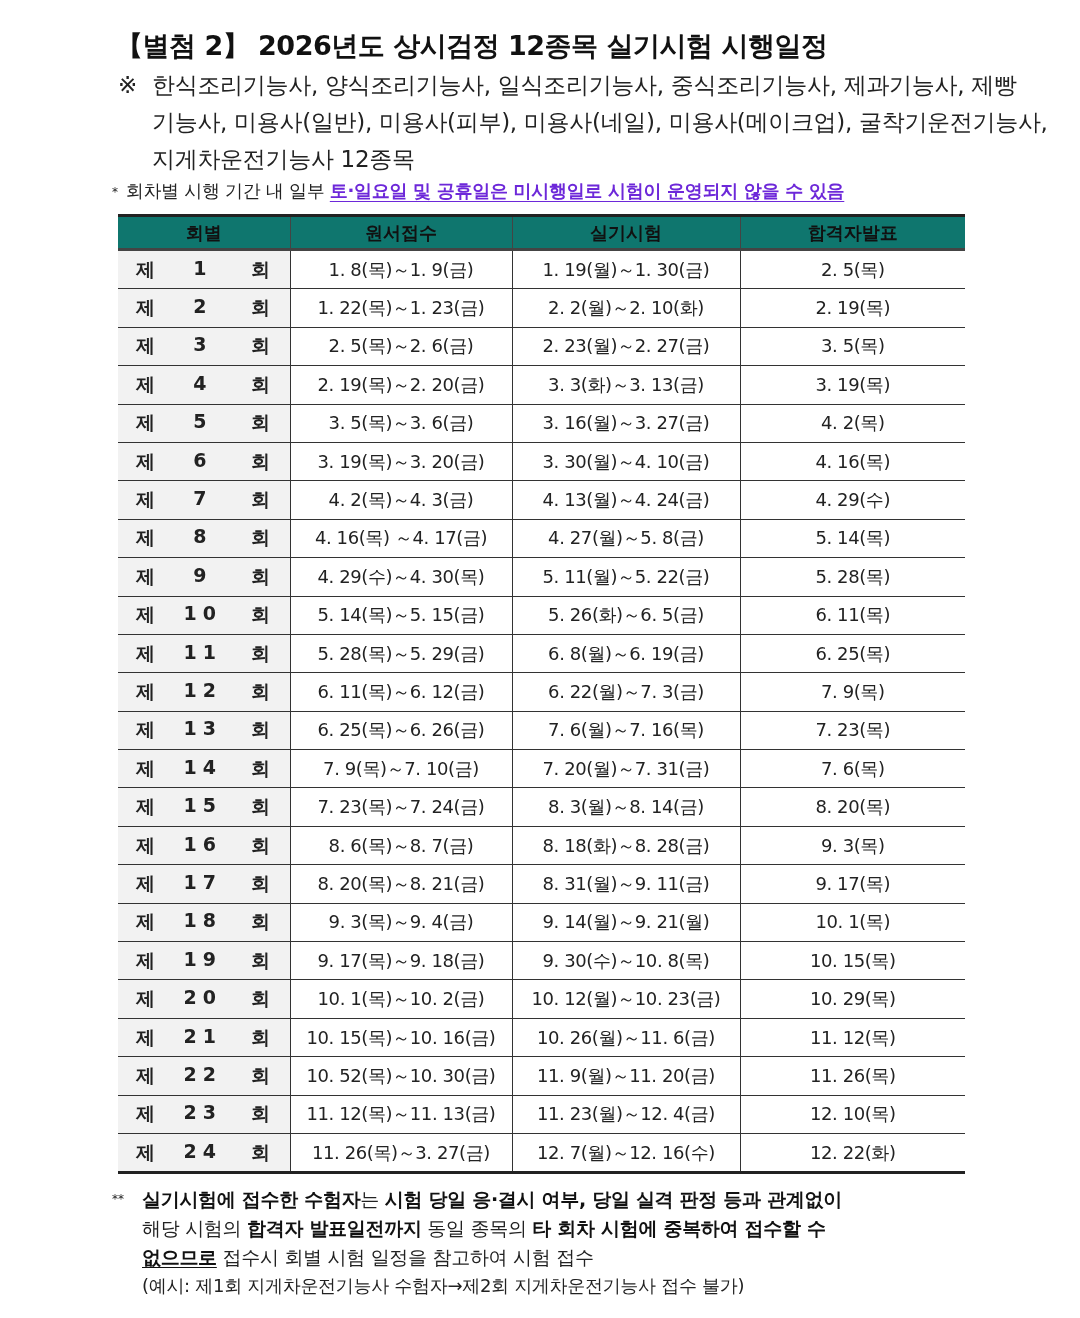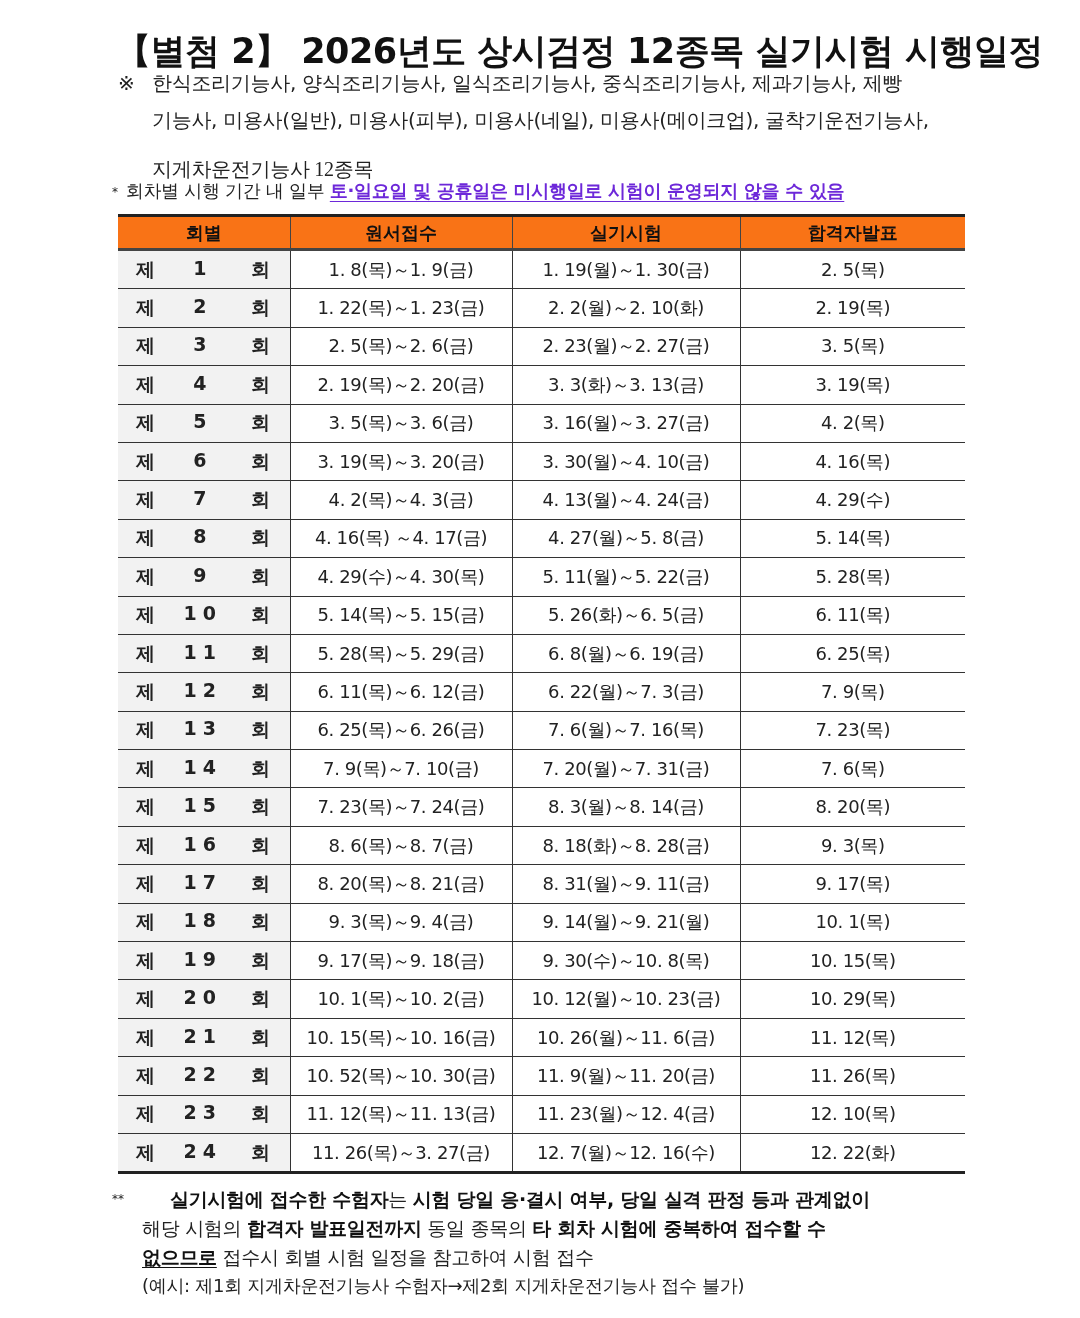--- a/index.html
+++ b/index.html
@@ -1,46 +1,46 @@
 <!DOCTYPE html>
 <html><head>
 <meta charset="utf-8">
 <style>
   html, body { margin: 0; padding: 0; background: #ffffff; }
   body { width: 1080px; height: 1318px; position: relative; font-family: "DejaVu Sans", "Liberation Sans", sans-serif; color: #111; }
-  .title { position: absolute; left: 116px; top: 28px; font-size: 35px; font-weight: bold; letter-spacing: -0.5px; white-space: nowrap; }
-  .note { position: absolute; left: 118px; font-size: 20px; white-space: nowrap; letter-spacing: -0.3px; color: #222; }
+  .title { position: absolute; left: 116px; top: 28px; font-size: 27px; font-weight: bold; letter-spacing: -0.5px; white-space: nowrap; }
+  .note { position: absolute; left: 118px; font-size: 23px; white-space: nowrap; letter-spacing: -0.3px; color: #222; }
   .note .mark { display: inline-block; width: 34px; }
   .note.indent { left: 152px; }
   .star-note { position: absolute; left: 112px; top: 179px; font-size: 18px; white-space: nowrap; color: #222; letter-spacing: -0.3px; }
   .star-note .small { font-size: 12px; vertical-align: middle; margin-right: 8px; }
   .star-note .emph { font-weight: bold; text-decoration: underline; text-underline-offset: 4px; color: #6d28d9; }
   table.sched { position: absolute; left: 118px; top: 214px; width: 847px; border-collapse: collapse; table-layout: fixed; }
-  table.sched th { background: #f97316; height: 31px; font-size: 18px; font-weight: bold; border-top: 3px solid #222; border-bottom: 3px solid #444; border-left: 1px solid #444; border-right: 1px solid #444; padding: 0; }
+  table.sched th { background: #0f766e; height: 31px; font-size: 18px; font-weight: bold; border-top: 3px solid #222; border-bottom: 3px solid #444; border-left: 1px solid #444; border-right: 1px solid #444; padding: 0; }
   table.sched th:first-child { border-left: none; }
   table.sched th:last-child { border-right: none; }
   table.sched td { height: 37.4px; font-size: 18px; text-align: center; border-bottom: 1px solid #333; border-left: 1px solid #333; padding: 0; white-space: nowrap; color: #222; letter-spacing: -0.4px; }
   table.sched td:first-child { border-left: none; background: #f2f2f2; font-weight: bold; }
   table.sched tr:last-child td { border-bottom: 3px solid #222; }
   .round { display: flex; justify-content: space-between; padding: 0 20px 0 18px; font-size: 19px; }
   .round .num { letter-spacing: 6px; }
   .foot { position: absolute; left: 142px; font-size: 19px; white-space: nowrap; color: #222; letter-spacing: -0.3px; }
   .foot b { color: #111; }
   .foot-mark { position: absolute; left: 112px; top: 1192px; font-size: 12px; color: #222; }
 </style>
 </head>
 <body>
 
 <div class="title">【별첨 2】 2026년도 상시검정 12종목 실기시험 시행일정</div>
 
 <div class="note" style="top:70px;">
   <span class="mark">※</span><span>한식조리기능사, 양식조리기능사, 일식조리기능사, 중식조리기능사, 제과기능사, 제빵</span>
 </div>
 <div class="note indent" style="top:107px;">기능사, 미용사(일반), 미용사(피부), 미용사(네일), 미용사(메이크업), 굴착기운전기능사,</div>
-<div class="note indent" style="top:156px;font-family:Liberation Serif, serif;">지게차운전기능사 12종목</div>
+<div class="note indent" style="top:144px;">지게차운전기능사 12종목</div>
 
 <div class="star-note">
   <span class="small">*</span><span>회차별 시행 기간 내 일부 </span><span class="emph">토·일요일 및 공휴일은 미시행일로 시험이 운영되지 않을 수 있음</span>
 </div>
 
 <table class="sched">
   <colgroup>
     <col style="width:172px">
       <col style="width:222px">
       <col style="width:228px">
@@ -340,21 +340,21 @@
           </div>
         </td>
         <td>11. 26(목)～3. 27(금)</td>
         <td>12. 7(월)～12. 16(수)</td>
         <td>12. 22(화)</td>
       </tr>
     </tbody>
 </table>
 
 <span class="foot-mark">**</span>
-<div class="foot" style="top:1187px;margin-left:28px;">
+<div class="foot" style="top:1187px;">
   <b>실기시험에 접수한 수험자</b><span>는 </span><b>시험 당일 응·결시 여부, 당일 실격 판정 등과 관계없이</b>
 </div>
 <div class="foot" style="top:1216px;">
   <span>해당 시험의 </span><b>합격자 발표일전까지</b><span> 동일 종목의 </span><b>타 회차 시험에 중복하여 접수할 수</b>
 </div>
 <div class="foot" style="top:1245px;">
   <b style="text-decoration:underline; text-underline-offset:3px;">없으므로</b><span> 접수시 회별 시험 일정을 참고하여 시험 접수</span>
 </div>
 <div class="foot" style="top:1274px; font-size:18px;">(예시: 제1회 지게차운전기능사 수험자→제2회 지게차운전기능사 접수 불가)</div>
 

